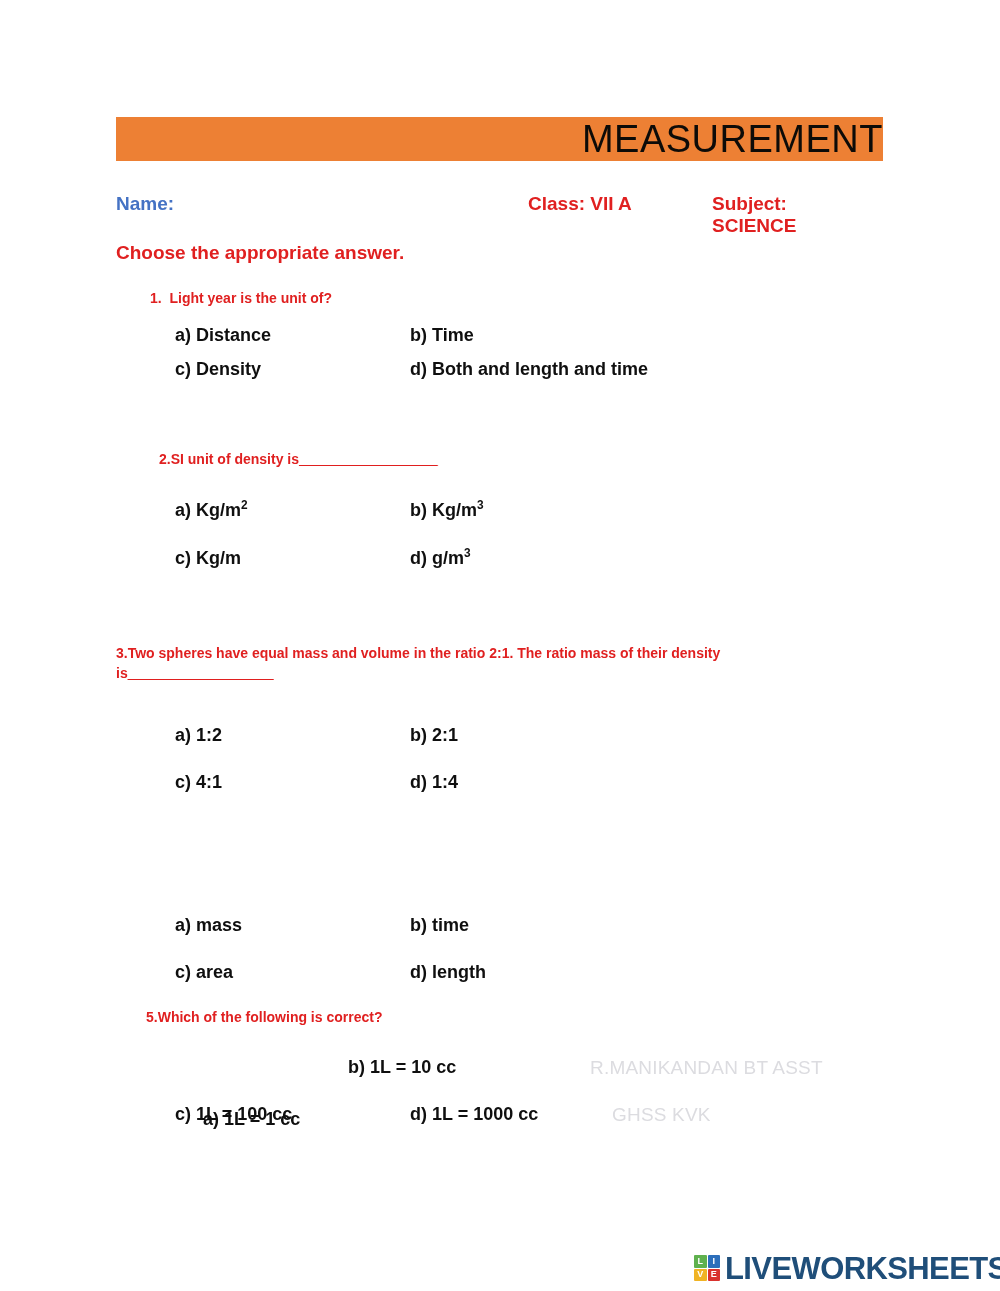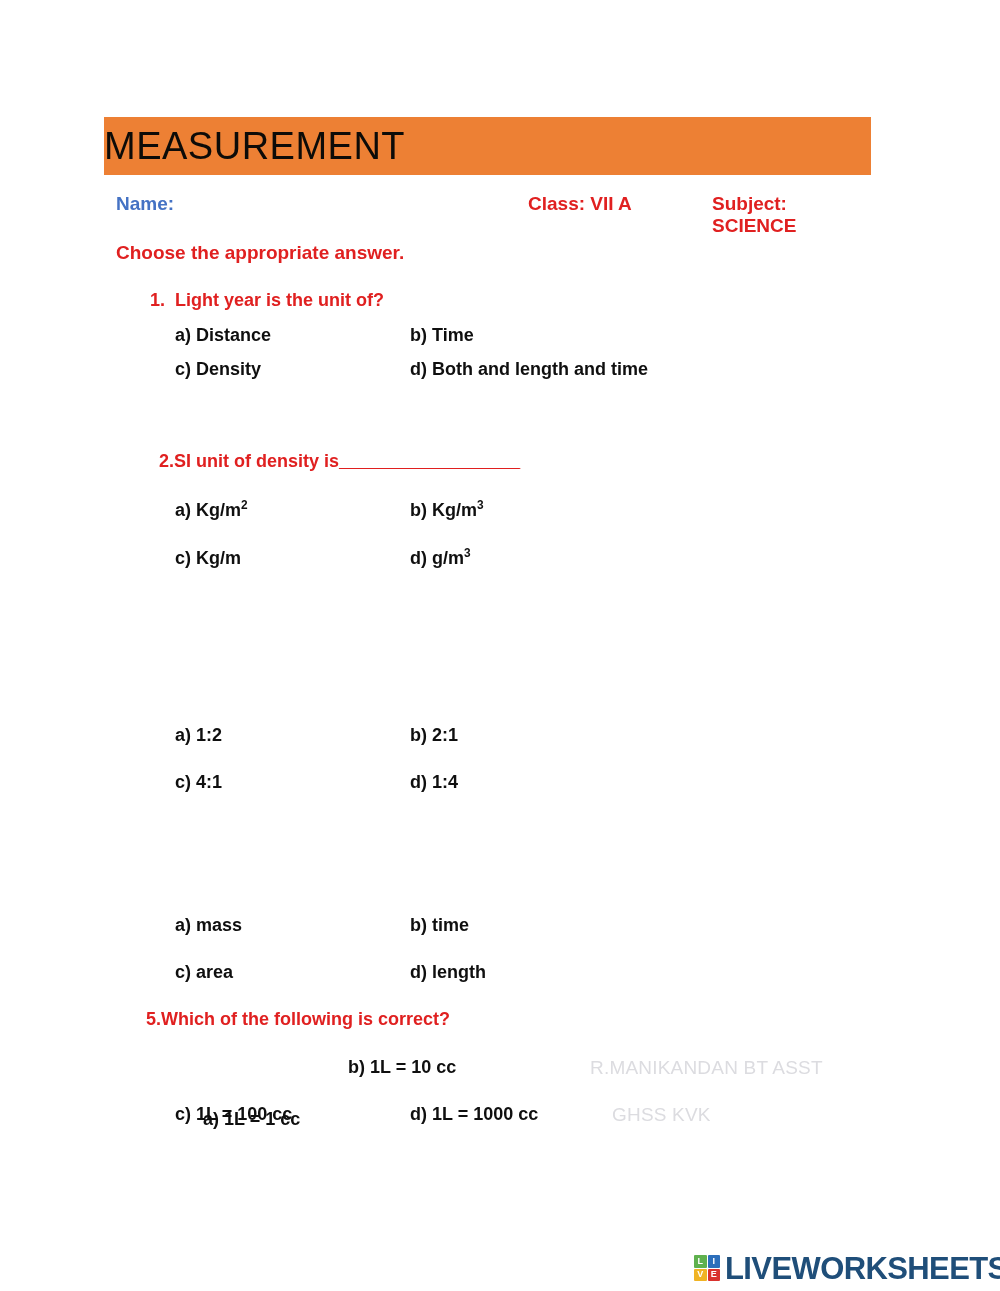--- a/index.html
+++ b/index.html
@@ -17,28 +17,28 @@
 
   .page {
     position: absolute;
     inset: 0;
     background: #ffffff;
   }
 
   
   .title-bar {
     position: absolute;
-    left: 104px;
+    left: 116px;
     top: 117px;
     width: 767px;
-    height: 58px;
+    height: 44px;
     background: #ED8034;
     display: flex;
     align-items: center;
-    justify-content: flex-start;
+    justify-content: flex-end;
   }
   .title-text {
     font-family: "Liberation Sans", sans-serif;
     font-size: 38px;
     font-weight: 400;
     letter-spacing: 0.5px;
     color: #0d0b08;
     line-height: 1;
   }
 
@@ -81,21 +81,21 @@
     left: 116px;
     top: 242px;
     font-size: 19px;
     font-weight: bold;
     color: #E02020;
   }
 
   
   .q-stem {
     position: absolute;
-    font-size: 18px;
+    font-size: 14px;
     font-weight: bold;
     color: #E02020;
     white-space: pre;
   }
   .q-stem.wrap {
     white-space: normal;
     width: 760px;
     line-height: 1.42;
   }
   .blank {
@@ -185,20 +185,21 @@
   <div class="opt" style="left:410px; top:325px;">b) Time</div>
   <div class="opt" style="left:175px; top:359px;">c) Density</div>
   <div class="opt" style="left:410px; top:359px;">d) Both and length and time</div>
 
   <div class="q-stem" style="left:159px; top:451px;"><span>2.SI unit of density is</span><span class="blank">___________________</span></div>
   <div class="opt" style="left:175px; top:500px;"><span>a) Kg/m</span><sup>2</sup></div>
   <div class="opt" style="left:410px; top:500px;"><span>b) Kg/m</span><sup>3</sup></div>
   <div class="opt" style="left:175px; top:548px;"><span>c) Kg/m</span><sup></sup></div>
   <div class="opt" style="left:410px; top:548px;"><span>d) g/m</span><sup>3</sup></div>
 
+  <div class="q-stem wrap" style="left:116px; top:644px;"><span>   3.Two spheres have equal mass and volume in the ratio 2:1. The ratio mass of their density is</span><span class="blank">____________________</span></div>
   <div class="opt" style="left:175px; top:725px;">a) 1:2</div>
   <div class="opt" style="left:410px; top:725px;">b) 2:1</div>
   <div class="opt" style="left:175px; top:772px;">c) 4:1</div>
   <div class="opt" style="left:410px; top:772px;">d) 1:4</div>
 
   <div class="opt" style="left:175px; top:915px;">a) mass</div>
   <div class="opt" style="left:410px; top:915px;">b) time</div>
   <div class="opt" style="left:175px; top:962px;">c) area</div>
   <div class="opt" style="left:410px; top:962px;">d) length</div>
 

